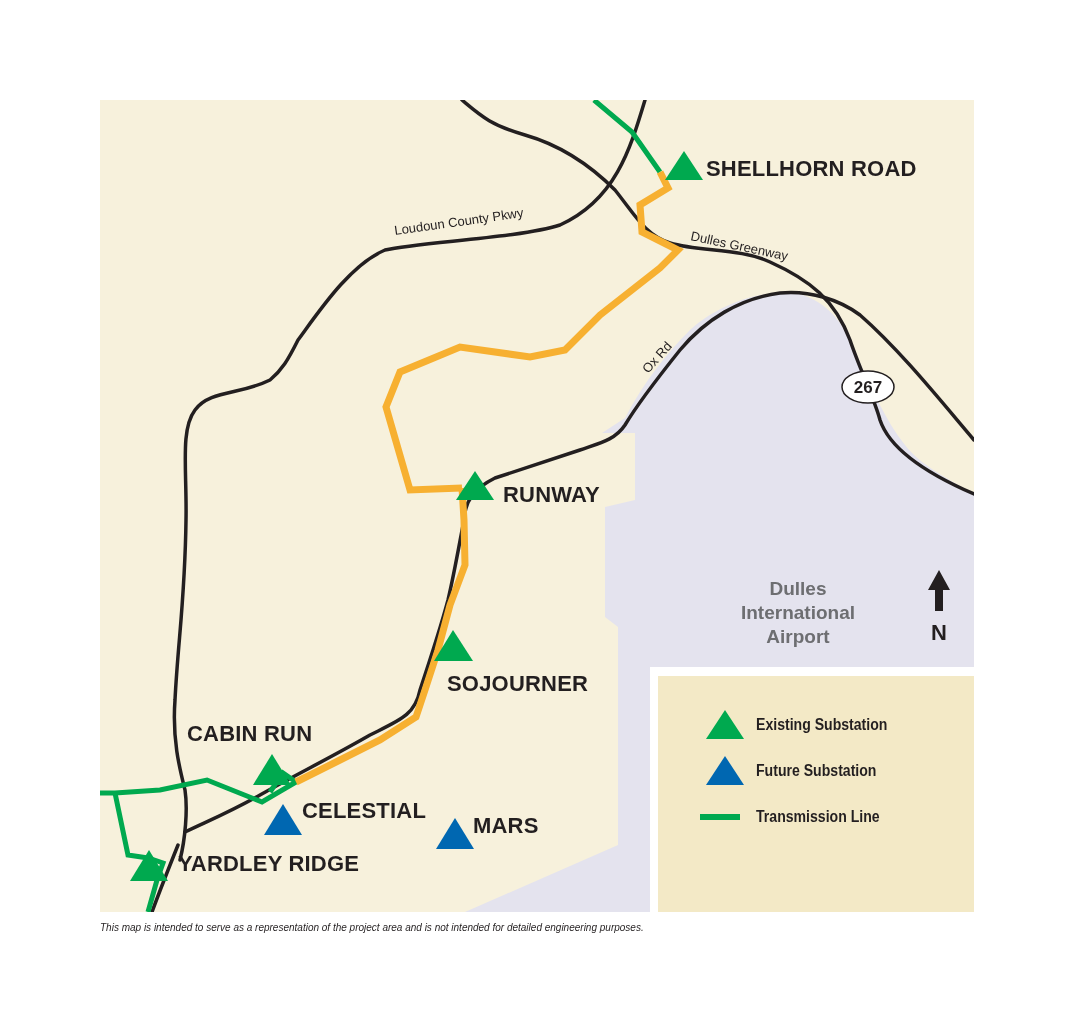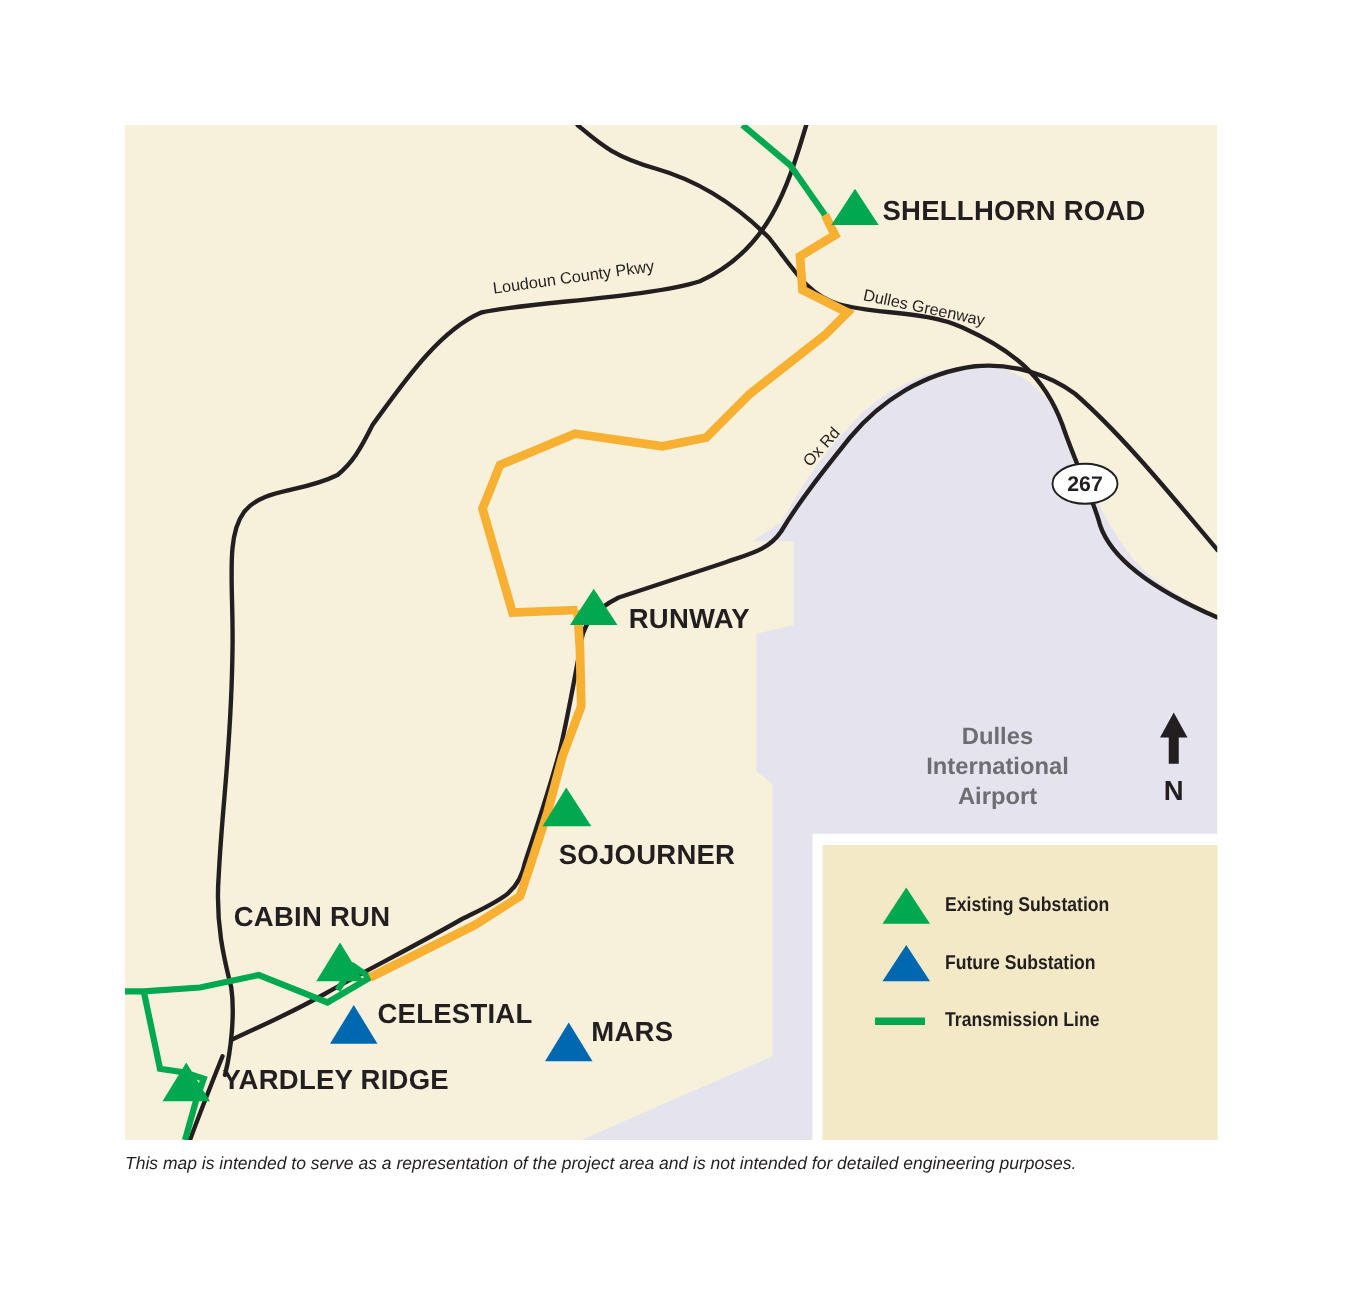--- a/index.html
+++ b/index.html
@@ -10,21 +10,21 @@
   .sub-label { font-family: "Liberation Sans", sans-serif; font-weight: bold; font-size: 22px; fill: #231f20; letter-spacing: 0.2px; }
   .airport-label { font-family: "Liberation Sans", sans-serif; font-weight: bold; font-size: 19px; fill: #6d6e71; }
   .shield-text { font-family: "Liberation Sans", sans-serif; font-weight: bold; font-size: 17px; fill: #231f20; }
   .north-text { font-family: "Liberation Sans", sans-serif; font-weight: bold; font-size: 22px; fill: #231f20; }
   #legend { position: absolute; left: 658px; top: 676px; width: 316px; height: 236px; background: #f3e9c6; }
   .legend-row { position: absolute; left: 0; height: 30px; display: flex; align-items: center; }
   .legend-swatch { width: 56px; height: 30px; position: relative; margin-left: 42px; }
   .legend-label { font-family: "Liberation Sans", sans-serif; font-weight: bold; font-size: 16px; color: #231f20; margin-left: 0px; white-space: nowrap; transform: scaleX(0.88); transform-origin: left center; }
   .tri { position: absolute; left: 6px; top: 0; width: 0; height: 0; border-left: 19px solid transparent; border-right: 19px solid transparent; }
   .line-swatch { position: absolute; left: 0; top: 12px; width: 40px; height: 6px; }
-  #disclaimer { position: absolute; left: 100px; top: 922px; font-family: "Liberation Sans", sans-serif; font-style: italic; font-size: 14px; color: #231f20; white-space: nowrap; }
+  #disclaimer { position: absolute; left: 100px; top: 922px; font-family: "Liberation Sans", sans-serif; font-style: italic; font-size: 10px; color: #231f20; white-space: nowrap; }
 </style>
 </head>
 <body>
 
 <div id="map-frame">
   <svg id="map-svg" width="874" height="812" viewBox="100 100 874 812" xmlns="http://www.w3.org/2000/svg">
 
     <rect x="100" y="100" width="874" height="812" fill="#f7f1dc"></rect>
 
     <path fill="#e4e3ee" d="M 974 494 C 950 480, 920 465, 905 445 C 885 420, 870 385, 858 358 C 848 330, 830 300, 795 293 C 750 290, 712 310, 690 330 C 668 352, 645 380, 625 418 L 602 433 L 635 433 L 635 500 L 605 507 L 605 617 L 618 627 L 618 845 L 465 912 L 974 912 Z"></path>

